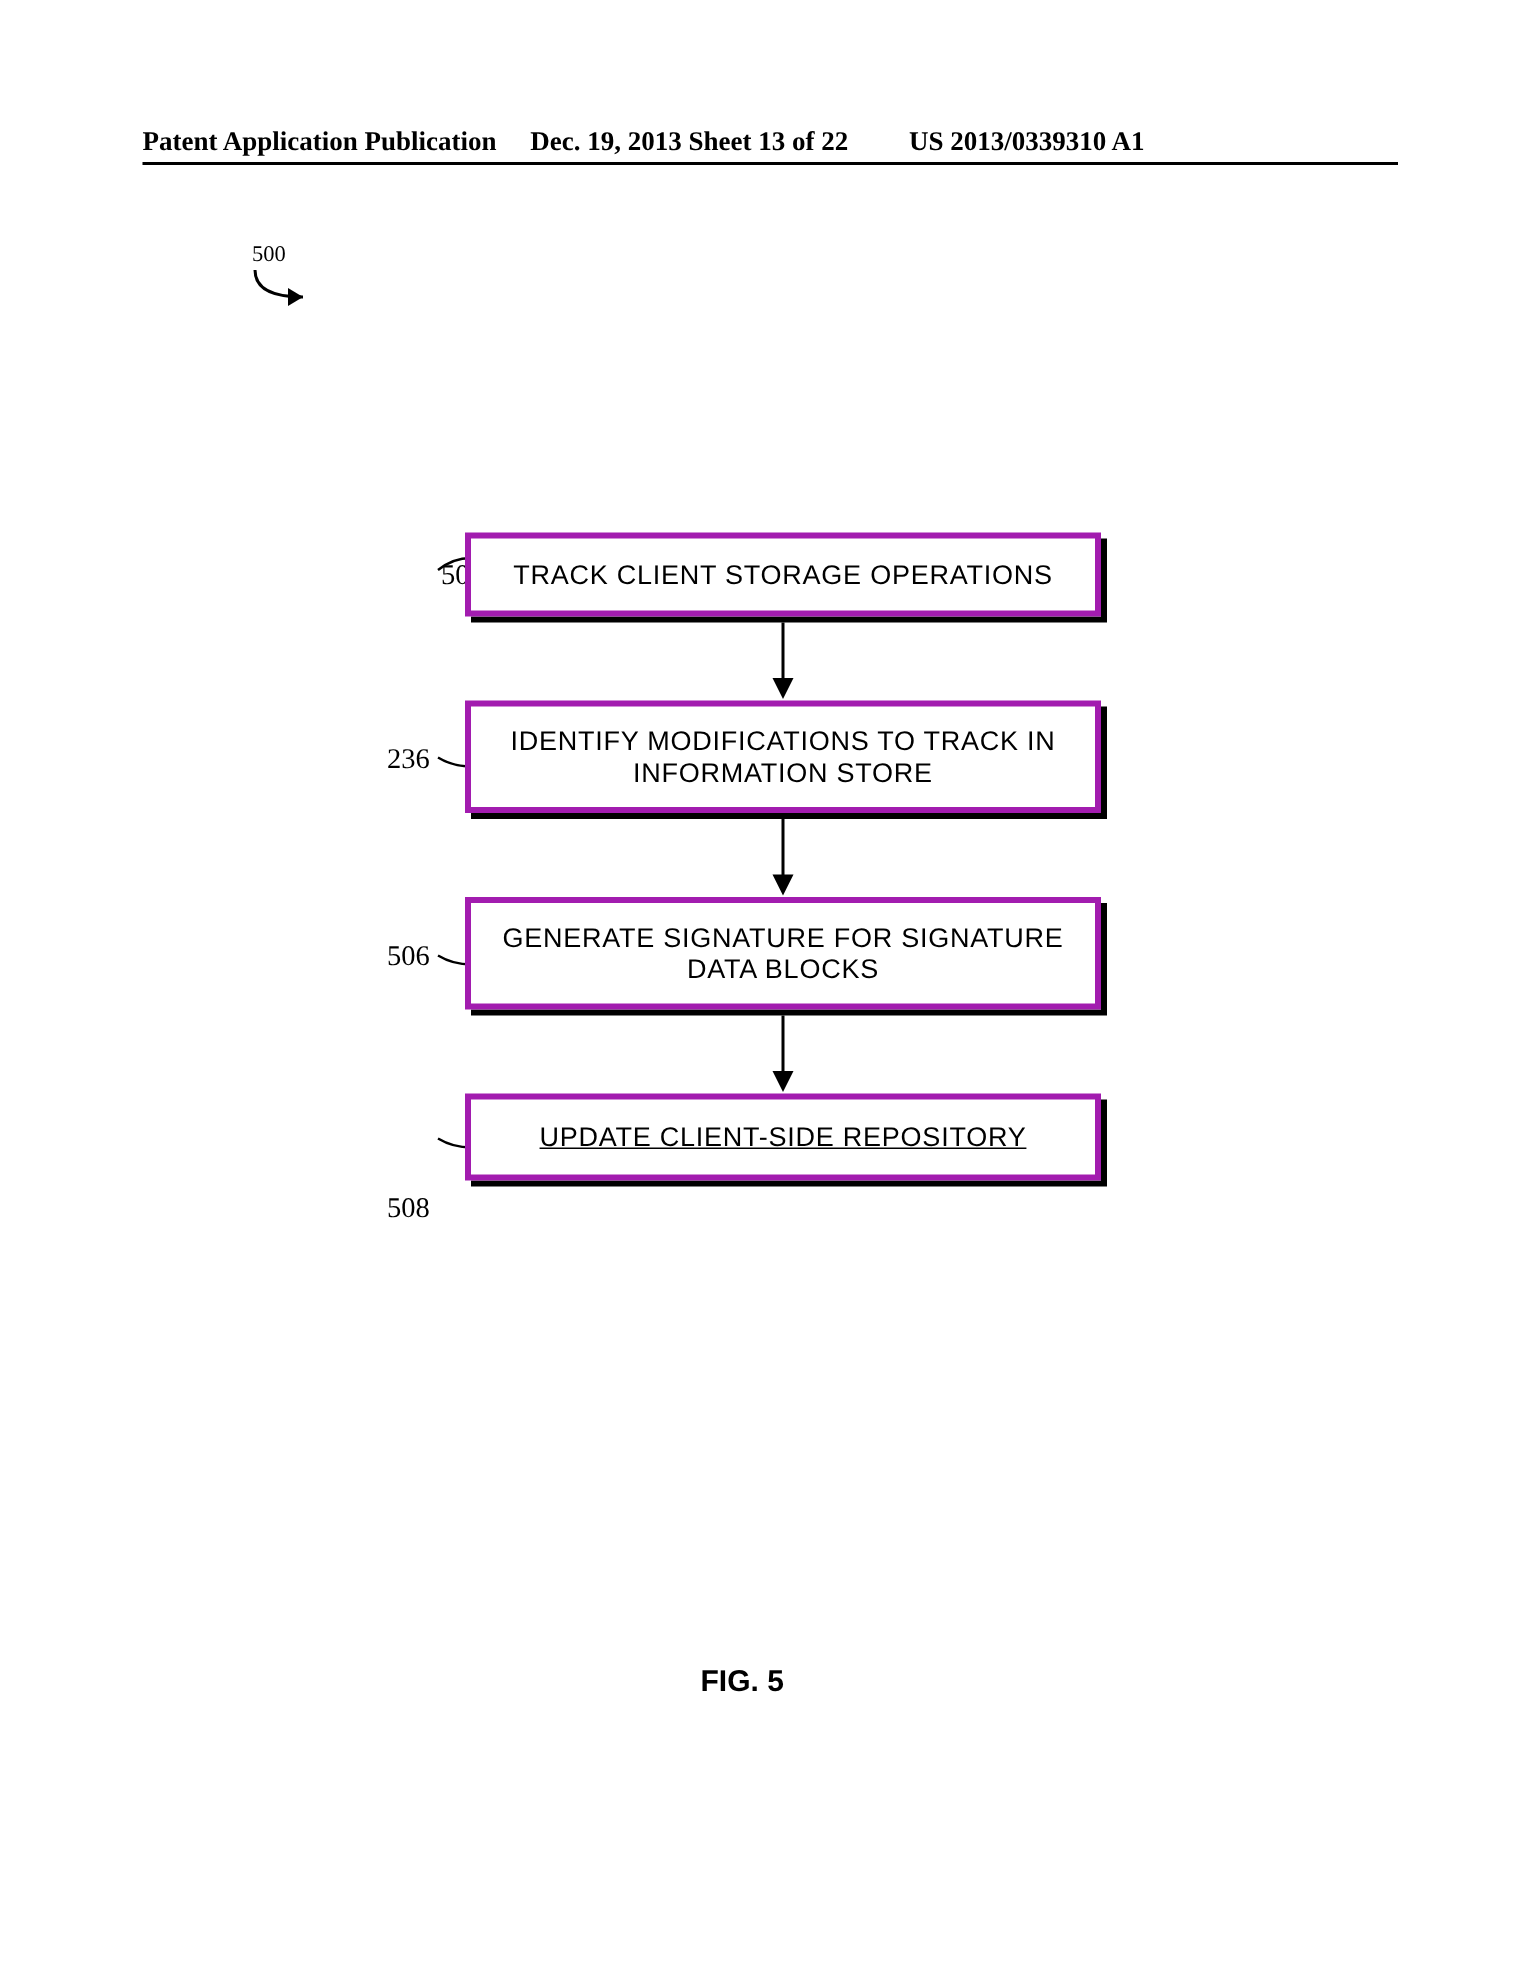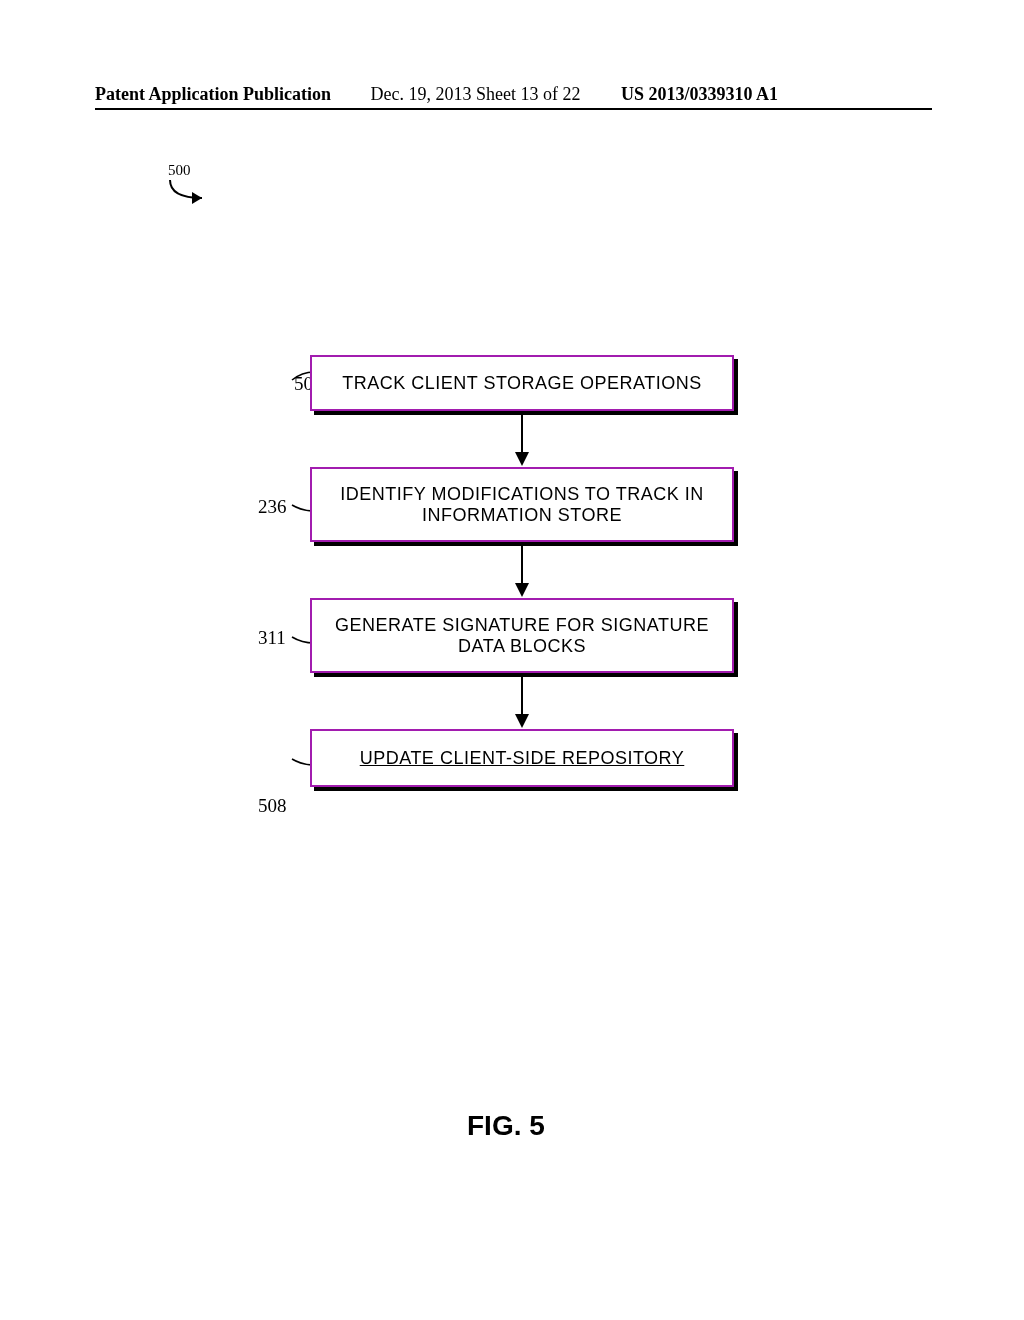--- a/index.html
+++ b/index.html
@@ -23,34 +23,35 @@
     border-bottom: 2px solid #000;
     padding-bottom: 3px;
     font-size: 18px;
     white-space: nowrap;
   }
   .header .left {
     font-weight: bold;
     text-align: center;
   }
   .header .mid {
-    margin-left: 35px;
+    margin-left: 18px;
+    font-weight: bold;
   }
   .header .right {
     font-weight: bold;
     margin-left: 36px;
     font-family: Liberation Serif, serif;
   }
   .fignum {
     position: absolute;
     font-size: 15px;
   }
   .figtitle {
     position: absolute;
-    font-size: 28px;
+    font-size: 20px;
     font-weight: bold;
     font-family: Arial, Helvetica, sans-serif;
   }
   .hook {
     position: absolute;
     width: 60px;
     height: 40px;
   }
   .flow {
     position: absolute;
@@ -62,21 +63,21 @@
   .box-wrap {
     position: absolute;
   }
   .box-shadow {
     position: absolute;
     background: #000;
   }
   .box {
     position: absolute;
     background: #fff;
-    border: 2px solid #a21caf;
+    border: 4px solid #a21caf;
     display: flex;
     align-items: center;
     justify-content: center;
     text-align: center;
     font-family: Arial, Helvetica, sans-serif;
     font-size: 18px;
     letter-spacing: 0.5px;
     padding: 0 14px;
     box-sizing: border-box;
   }
@@ -128,21 +129,21 @@
       <path d="M2 8 Q12 14 24 14" stroke="#000" stroke-width="1.6" fill="none"></path>
     </svg>
     <div class="box-wrap" style="left:310px; top:467px;">
       <div class="box-shadow" style="left:4px; top:4px; width:424px; height:75px;"></div>
       <div class="box" style="left:0; top:0; width:424px; height:75px;">IDENTIFY MODIFICATIONS TO TRACK IN INFORMATION STORE</div>
     </div>
 
     <div class="arrow-down" style="left:521px; top:546px; height:40px;"></div>
     <div class="arrow-head" style="left:515px; top:583px;"></div>
 
-    <div class="step-label" style="left:258px; top:627px;">311</div>
+    <div class="step-label" style="left:258px; top:627px;">506</div>
     <svg style="position:absolute; left:290px; top:629px; width:30px; height:20px;">
       <path d="M2 8 Q12 14 24 14" stroke="#000" stroke-width="1.6" fill="none"></path>
     </svg>
     <div class="box-wrap" style="left:310px; top:598px;">
       <div class="box-shadow" style="left:4px; top:4px; width:424px; height:75px;"></div>
       <div class="box" style="left:0; top:0; width:424px; height:75px;">GENERATE SIGNATURE FOR SIGNATURE DATA BLOCKS</div>
     </div>
 
     <div class="arrow-down" style="left:521px; top:677px; height:40px;"></div>
     <div class="arrow-head" style="left:515px; top:714px;"></div>

